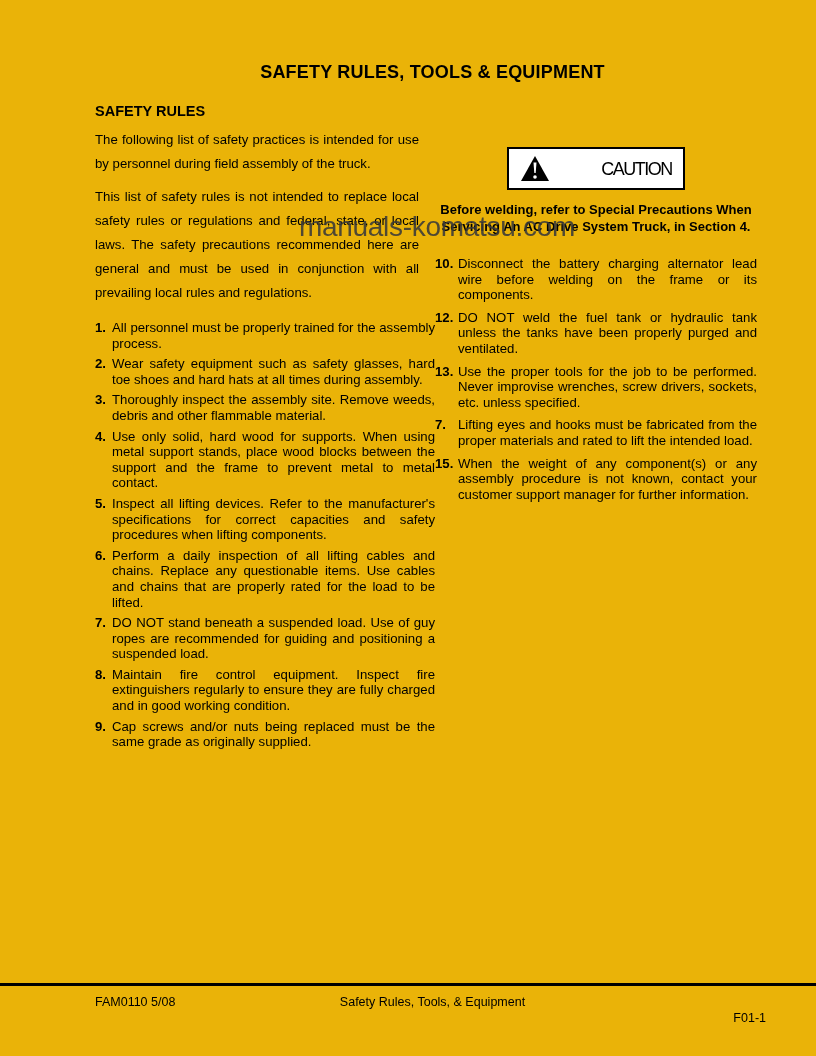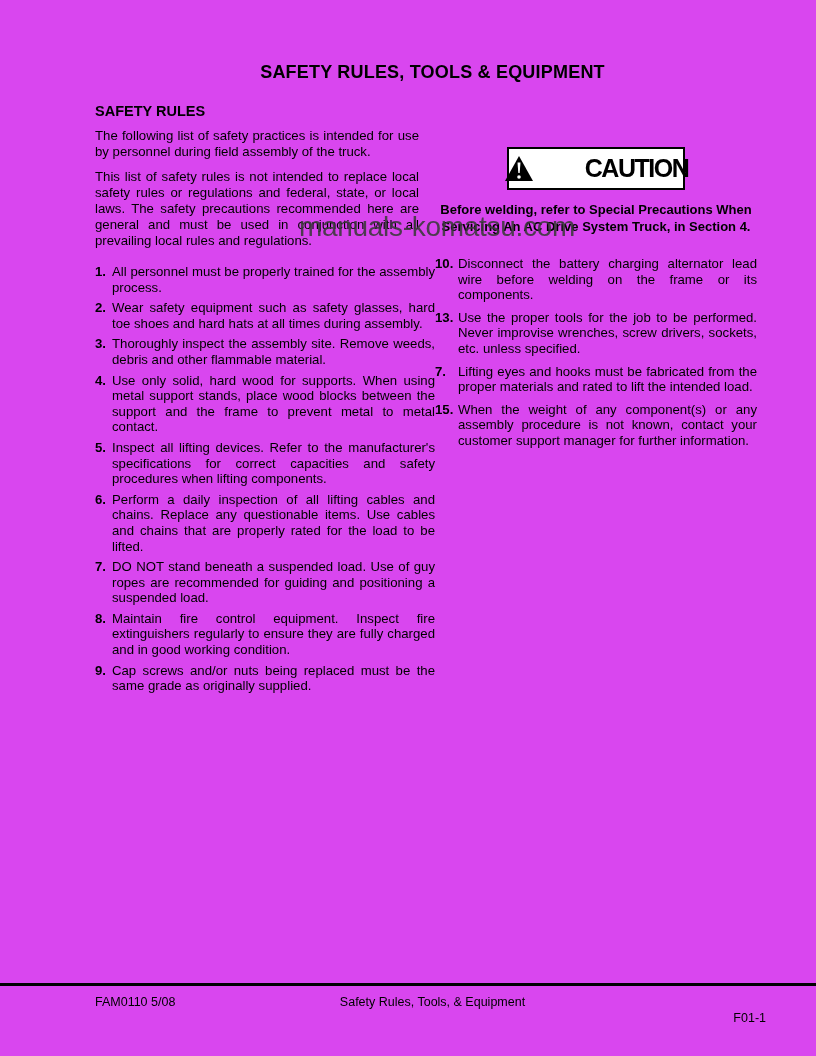--- a/index.html
+++ b/index.html
@@ -1,20 +1,20 @@
 <!DOCTYPE html>
 <html><head>
 <meta charset="utf-8">
 <style>
   html,body { margin:0; padding:0; background:#888; }
   .page {
     position:relative;
     width:816px; height:1056px;
     margin:0 auto;
-    background:#d946ef;
+    background:#eab308;
     font-family:"Liberation Sans", sans-serif;
     color:#000;
     overflow:hidden;
   }
   .title {
     position:absolute;
     left:95px; top:62px; width:675px;
     margin:0;
     text-align:center;
     font-size:18px;
@@ -30,21 +30,21 @@
   .col-right { width:322px; }
 
   .section-heading {
     margin:0 0 9px 0;
     font-size:14.5px;
     font-weight:bold;
   }
   .para {
     margin:0 16px 9px 0;
     font-size:13.2px;
-    line-height:16px;
+    line-height:24px;
     text-align:justify;
   }
   .rules {
     list-style:none;
     margin:15px 0 0 0;
     padding:0;
     font-size:13.2px;
     line-height:15.6px;
   }
   .rules li {
@@ -67,22 +67,22 @@
     width:178px; height:43px;
     margin:44px auto 0 auto;
     border:2px solid #000;
     background:#fff;
     display:flex;
     align-items:center;
     justify-content:center;
     gap:3px;
   }
   .caution-word {
-    font-size:25px;
-    font-weight:bold;
+    font-size:18px;
+    font-weight:normal;
     letter-spacing:-1.5px;
     line-height:1;
     margin-left:48px;
   }
   .warn-icon { display:inline-flex; }
   .caution-note {
     margin:12px 0 0 0;
     font-size:13px;
     line-height:16.5px;
     font-weight:bold;
@@ -184,20 +184,24 @@
       </div>
 
       <p class="caution-note">Before welding, refer to Special Precautions When Servicing An AC Drive System Truck, in Section 4.</p>
 
       <ol class="rules rules-right">
         <li>
             <span class="num">10.</span>
             <span class="txt">Disconnect the battery charging alternator lead wire before welding on the frame or its components.</span>
           </li>
         <li>
+            <span class="num">12.</span>
+            <span class="txt">DO NOT weld the fuel tank or hydraulic tank unless the tanks have been properly purged and ventilated.</span>
+          </li>
+        <li>
             <span class="num">13.</span>
             <span class="txt">Use the proper tools for the job to be performed. Never improvise wrenches, screw drivers, sockets, etc. unless specified.</span>
           </li>
         <li>
             <span class="num">7.</span>
             <span class="txt">Lifting eyes and hooks must be fabricated from the proper materials and rated to lift the intended load.</span>
           </li>
         <li>
             <span class="num">15.</span>
             <span class="txt">When the weight of any component(s) or any assembly procedure is not known, contact your customer support manager for further information.</span>

